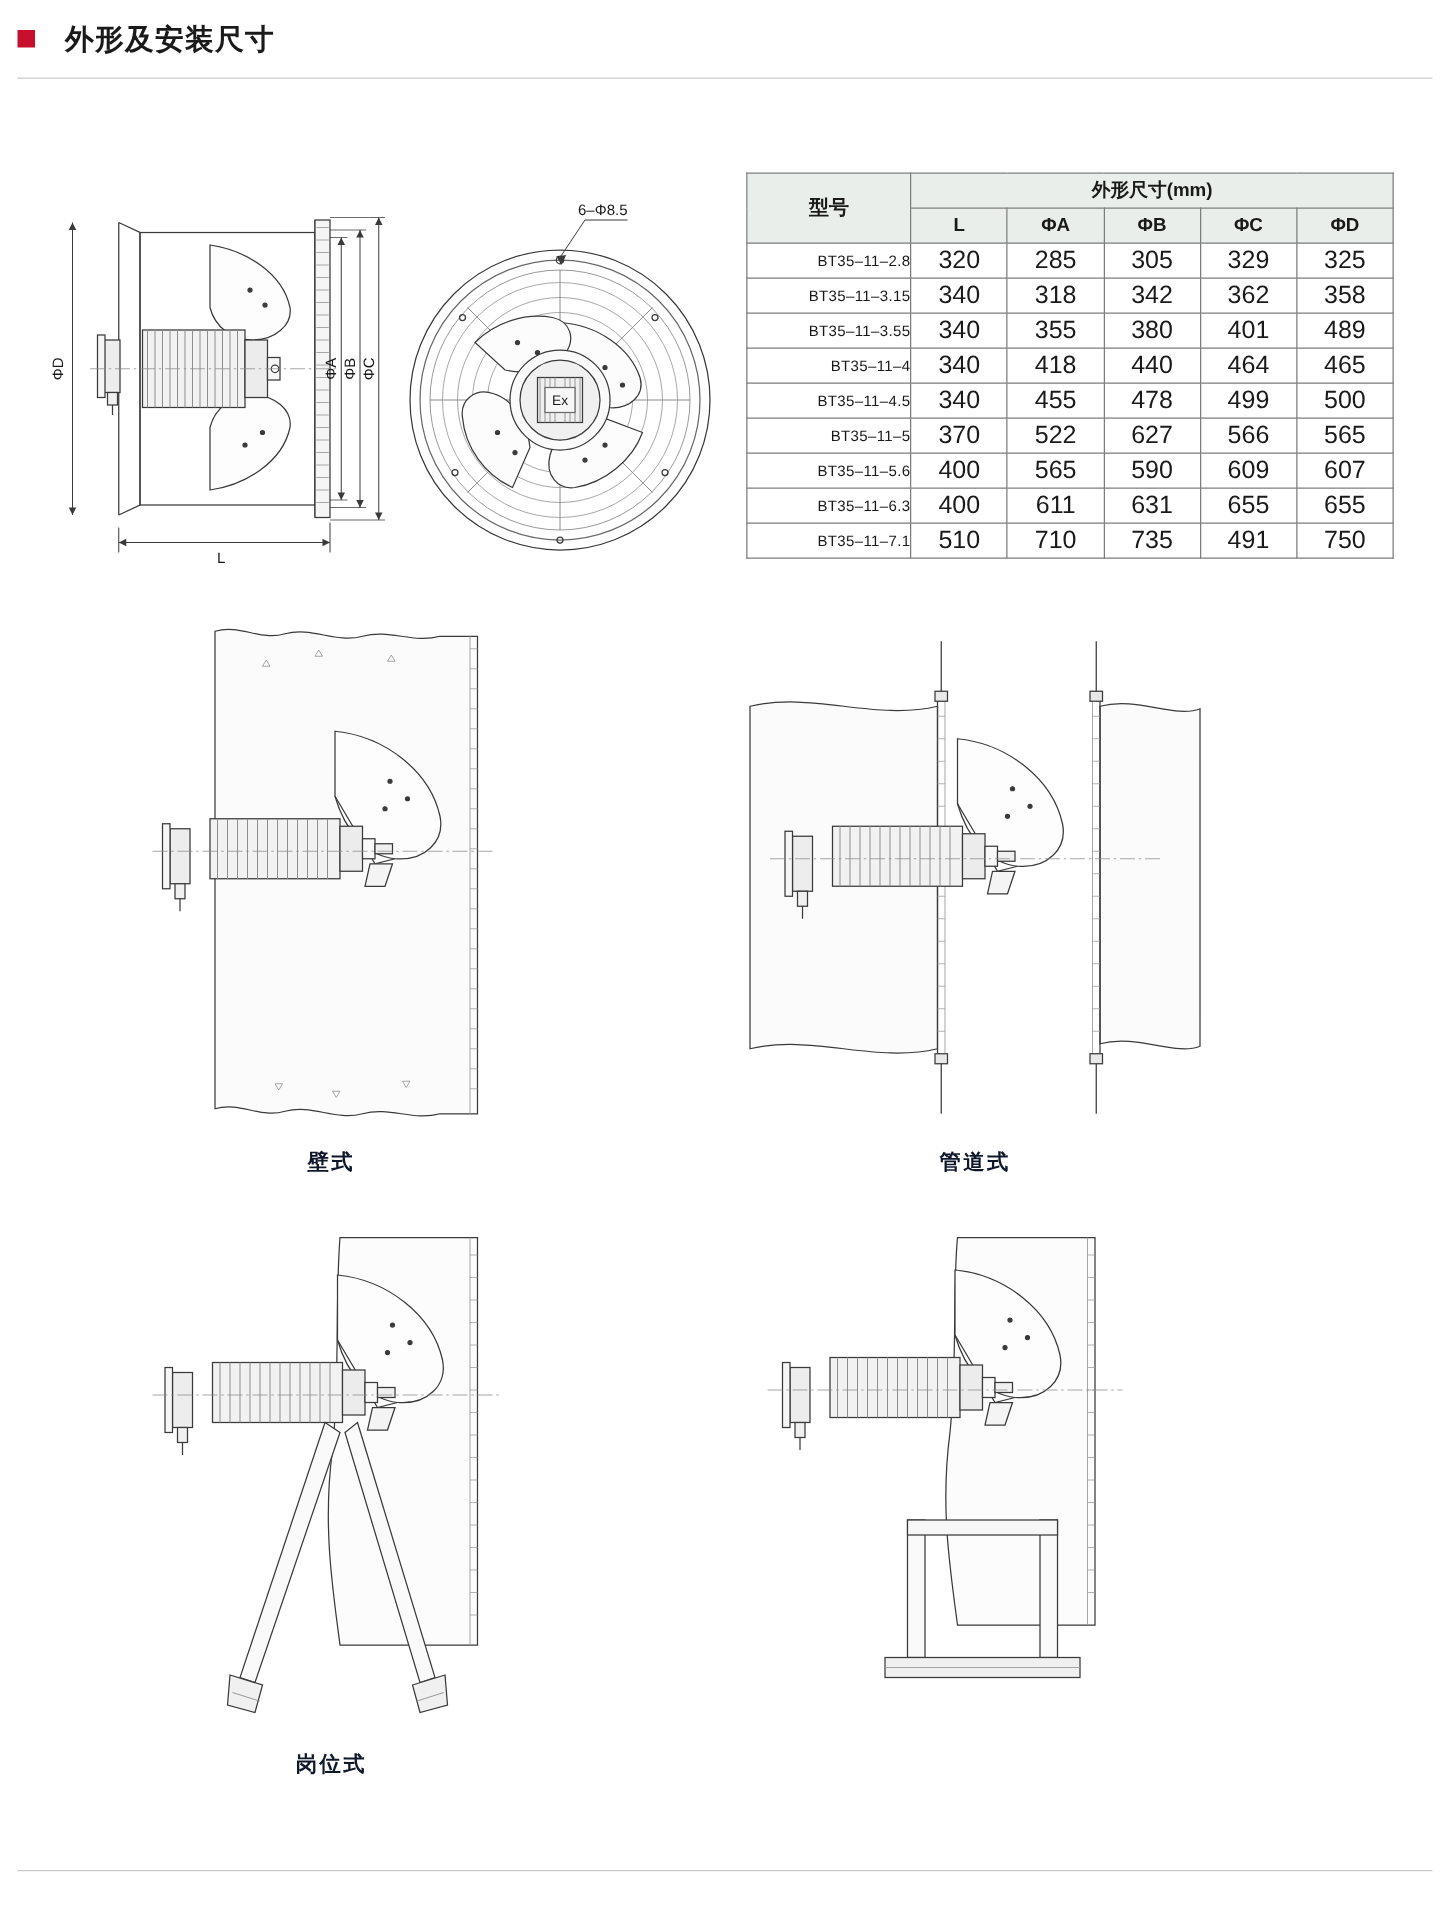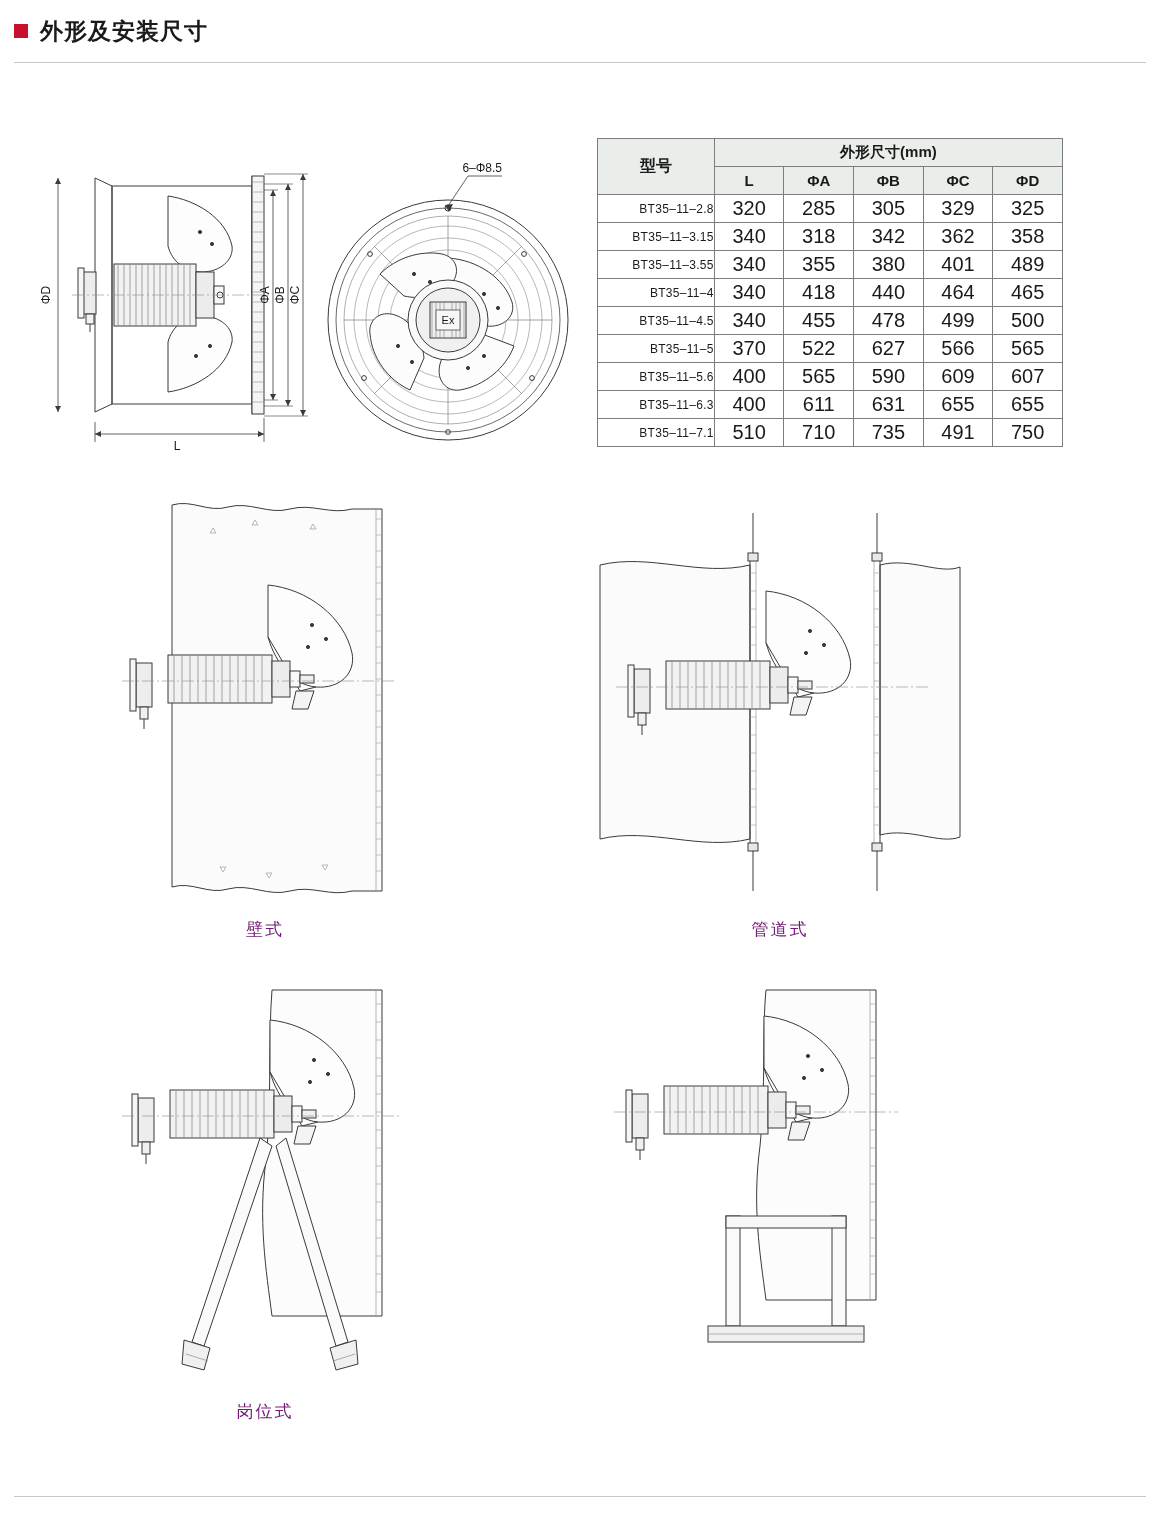--- a/index.html
+++ b/index.html
@@ -24,20 +24,21 @@
   .header {
     position: absolute;
     left: 0;
     top: 0;
     width: 1160px;
     height: 62px;
     display: flex;
     align-items: center;
     padding-left: 14px;
     box-sizing: border-box;
+    gap: 12px;
   }
   .header-marker {
     width: 14px;
     height: 14px;
     background: #c8102e;
     margin-right: 12px;
     flex: none;
   }
   .header-title {
     font-size: 23px;
@@ -64,21 +65,21 @@
 
   
   .spec-table-wrap {
     position: absolute;
     left: 597px;
     top: 138px;
     width: 538px;
   }
   table.spec {
     border-collapse: collapse;
-    width: 466px;
+    width: 518px;
     font-size: 15px;
   }
   table.spec th, table.spec td {
     border: 1px solid #7d7d7d;
     text-align: center;
     padding: 0;
     height: 27px;
     font-weight: normal;
     color: #1a1a1a;
   }
@@ -108,22 +109,22 @@
 
   
   .fig {
     position: absolute;
   }
   .fig svg { display: block; }
   .caption {
     position: absolute;
     text-align: center;
     font-size: 17px;
-    font-weight: normal;
-    color: #701a75;
+    font-weight: bold;
+    color: #0f172a;
     letter-spacing: 2px;
   }
   .dim-label {
     font-size: 12px;
     fill: #1a1a1a;
     font-family: "Liberation Sans", sans-serif;
   }
   .ex-label {
     font-size: 11px;
     fill: #1a1a1a;

